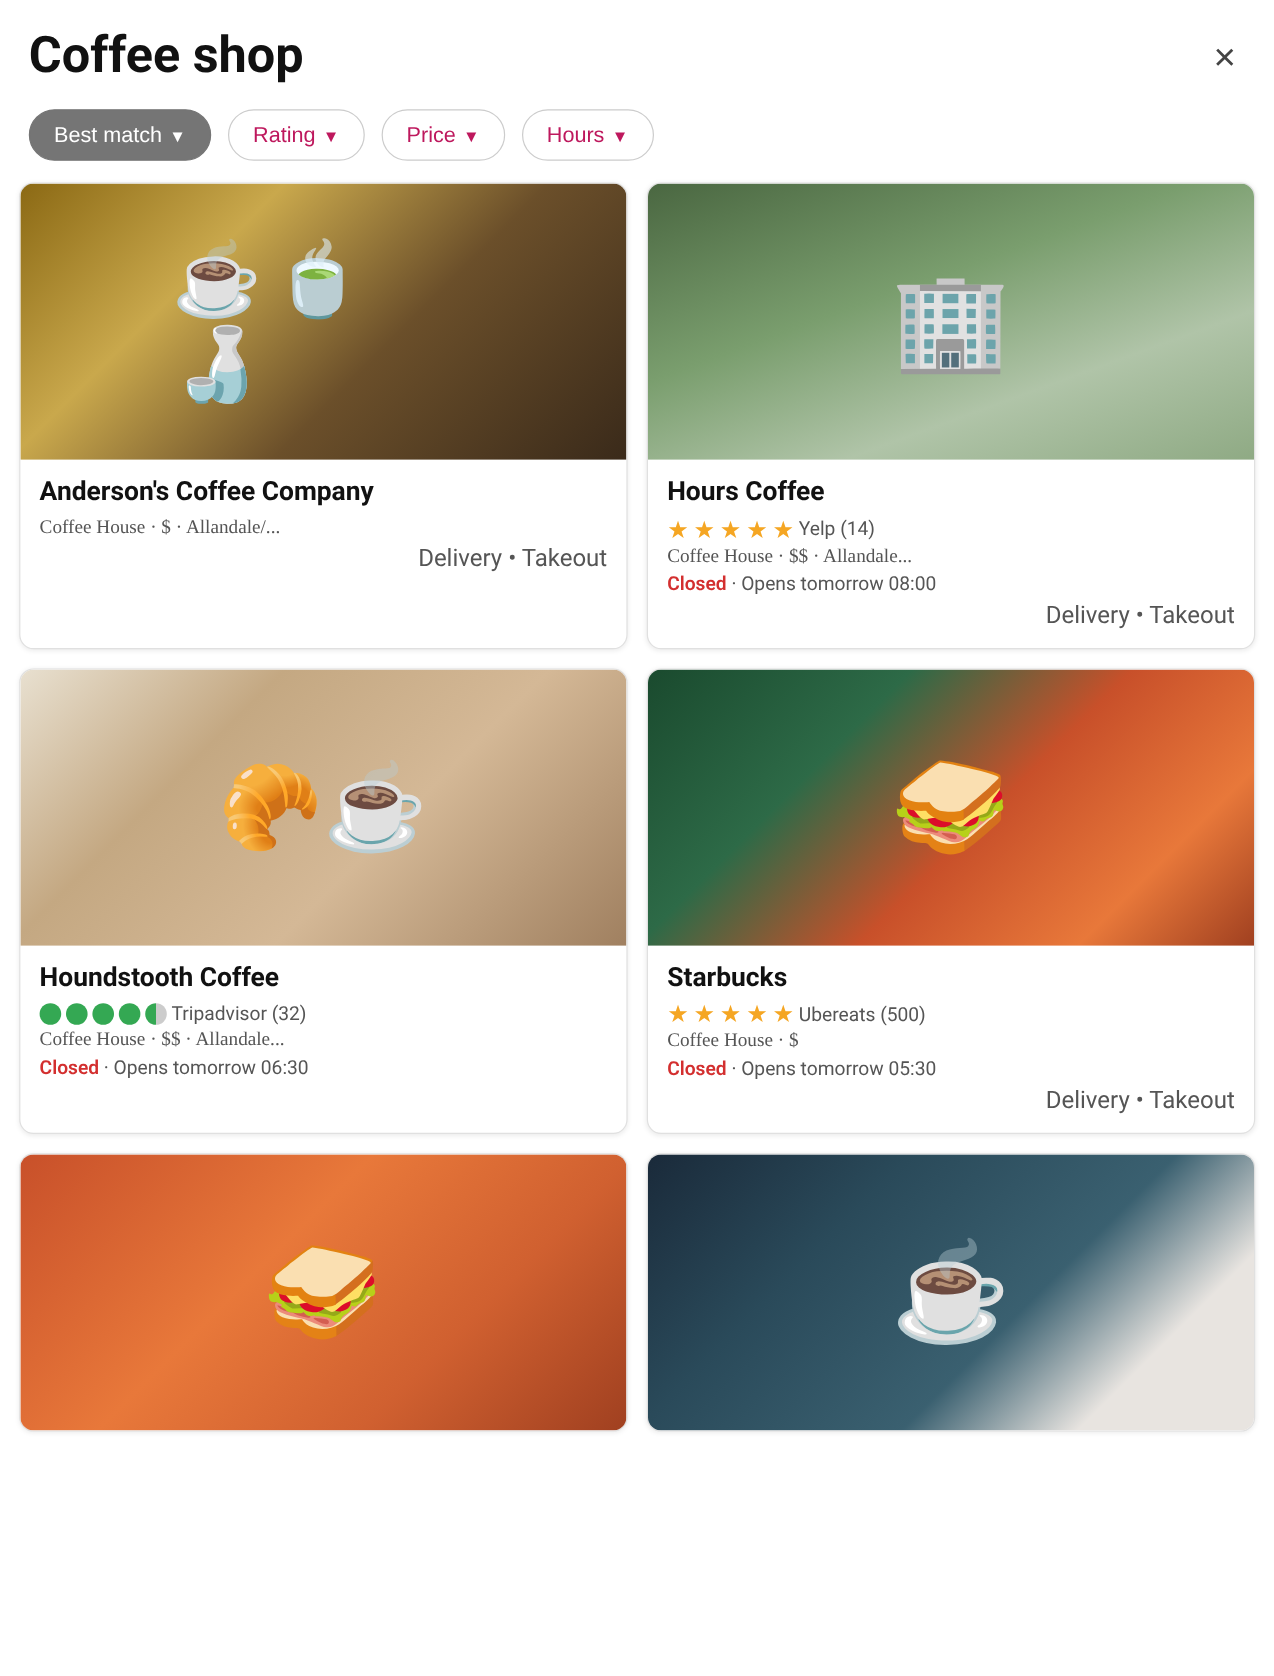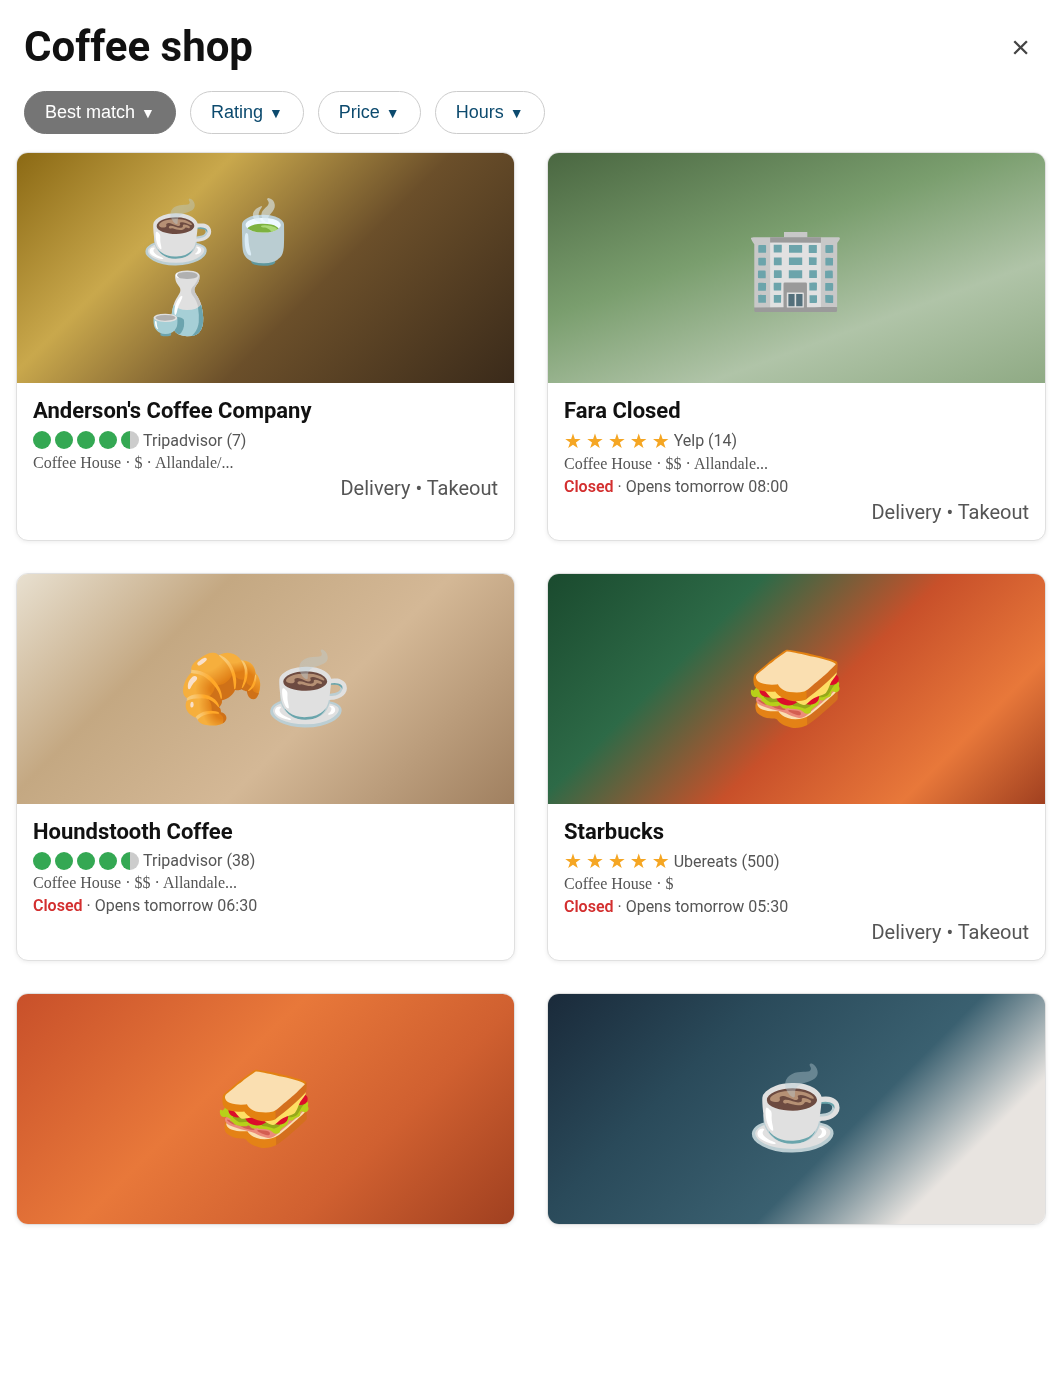--- a/index.html
+++ b/index.html
@@ -41,42 +41,42 @@
       padding: 10px 8px 18px 24px;
       align-items: center;
     }
 
     .filter-btn {
       border: 1.5px solid #ccc;
       border-radius: 50px;
       padding: 10px 20px;
       font-size: 18px;
       background: #fff;
-      color: #0c4a6e;
+      color: #be185d;
       cursor: pointer;
       display: flex;
       align-items: center;
       gap: 6px;
       white-space: nowrap;
     }
 
     .filter-btn.active {
       background: #757575;
       color: #fff;
       border-color: #757575;
     }
 
     .filter-btn .arrow {
       font-size: 14px;
     }
 
     .grid {
       display: grid;
       grid-template-columns: 1fr 1fr;
-      gap: 32px;
+      gap: 16px;
       padding: 0 16px 16px 16px;
     }
 
     .card {
       border: 1px solid #e0e0e0;
       border-radius: 12px;
       overflow: hidden;
       background: #fff;
       box-shadow: 0 1px 4px rgba(0,0,0,0.08);
       cursor: pointer;
@@ -270,36 +270,28 @@
       <span>Hours</span>
       <span class="arrow">▼</span>
     </button>
   </div>
 
 <div class="grid">
     <div class="card">
       <div class="card-image img-anderson"></div>
       <div class="card-body">
         <div class="card-name">Anderson's Coffee Company</div>
-        <div class="rating-row">
-          <span class="dot dot-full"></span>
-          <span class="dot dot-full"></span>
-          <span class="dot dot-full"></span>
-          <span class="dot dot-full"></span>
-          <span class="dot dot-half"></span>
-          <span class="rating-source">Tripadvisor (7)</span>
-        </div>
         <div class="card-meta">Coffee House · $ · Allandale/...</div>
         <div class="card-services">Delivery • Takeout</div>
       </div>
     </div>
     <div class="card">
       <div class="card-image img-fara"></div>
       <div class="card-body">
-        <div class="card-name">Fara Closed</div>
+        <div class="card-name">Hours Coffee</div>
         <div class="rating-row">
           <span class="star">★</span>
           <span class="star">★</span>
           <span class="star">★</span>
           <span class="star">★</span>
           <span class="star">★</span>
           <span class="rating-source">Yelp (14)</span>
         </div>
         <div class="card-meta">Coffee House · $$ · Allandale...</div>
         <div class="card-status"><span class="closed-text">Closed</span><span class="open-time"> · Opens tomorrow 08:00</span></div>
@@ -309,21 +301,21 @@
     <div class="card">
       <div class="card-image img-houndstooth"></div>
       <div class="card-body">
         <div class="card-name">Houndstooth Coffee</div>
         <div class="rating-row">
           <span class="dot dot-full"></span>
           <span class="dot dot-full"></span>
           <span class="dot dot-full"></span>
           <span class="dot dot-full"></span>
           <span class="dot dot-half"></span>
-          <span class="rating-source">Tripadvisor (38)</span>
+          <span class="rating-source">Tripadvisor (32)</span>
         </div>
         <div class="card-meta">Coffee House · $$ · Allandale...</div>
         <div class="card-status"><span class="closed-text">Closed</span><span class="open-time"> · Opens tomorrow 06:30</span></div>
       </div>
     </div>
     <div class="card">
       <div class="card-image img-starbucks"></div>
       <div class="card-body">
         <div class="card-name">Starbucks</div>
         <div class="rating-row">

